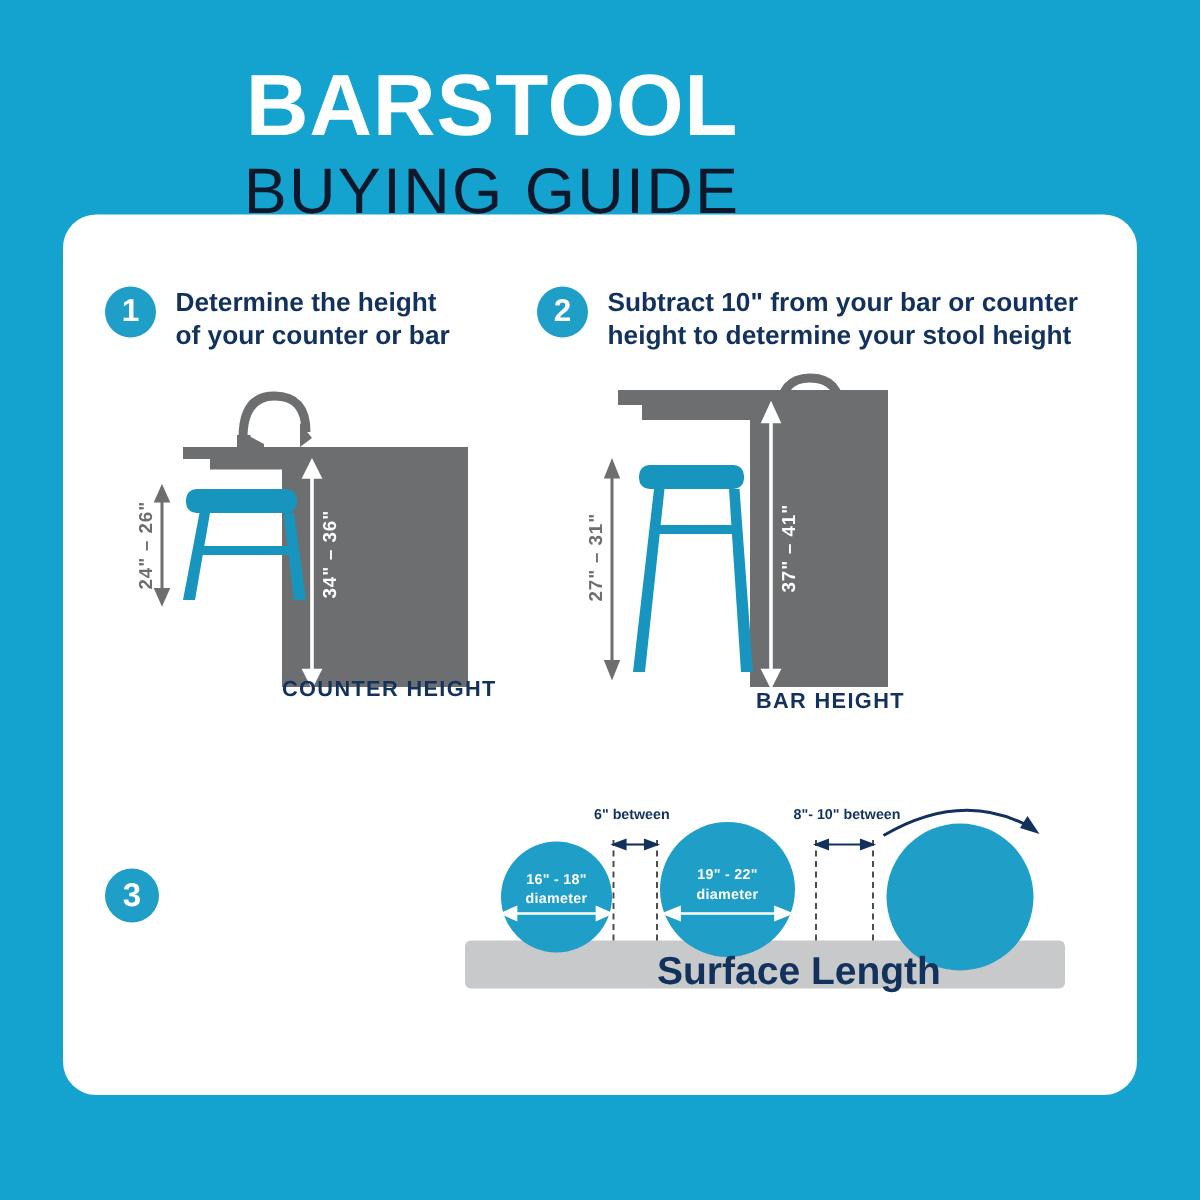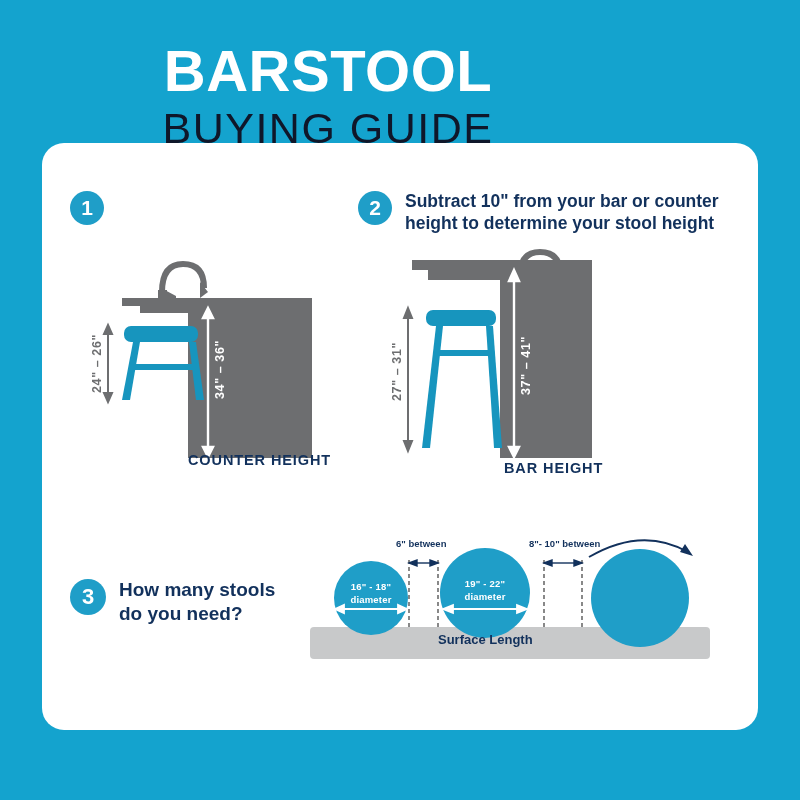--- a/index.html
+++ b/index.html
@@ -136,21 +136,21 @@
   .between-label {
     position: absolute;
     color: #12315c;
     font-size: 9.5px;
     font-weight: bold;
     white-space: nowrap;
   }
   .surface-label {
     position: absolute;
     color: #12315c;
-    font-size: 13px;
+    font-size: 26px;
     font-weight: bold;
     white-space: nowrap;
   }
   .swivel-text {
     position: absolute;
     color: #ffffff;
     text-align: center;
     font-size: 9.5px;
     font-weight: bold;
     line-height: 1.36;
@@ -164,20 +164,22 @@
 
   <div class="title-block">
     <span class="title-main">BARSTOOL</span>
     <span class="title-sub">BUYING GUIDE</span>
   </div>
 
   <div class="card"></div>
 
   <div class="step" id="step1">
     <div class="step-num">1</div>
+    <div class="step-text">Determine the height
+of your counter or bar</div>
   </div>
 
   <div class="step" id="step2">
     <div class="step-num">2</div>
     <div class="step-text">Subtract 10" from your bar or counter
 height to determine your stool height</div>
   </div>
 
   <div class="diagram" id="diagram-counter">
     <svg width="290" height="235" viewBox="0 0 290 235">
@@ -253,22 +255,20 @@
         <path d="M 16 203 L 20 193 L 12 193 Z"></path>
       </g>
     </svg>
     <span class="dim-label-vert dim-gray" style="left:-2px; top:94px;">27" – 31"</span>
     <span class="dim-label-vert dim-white" style="left:127px; top:88px;">37" – 41"</span>
     <span class="caption" style="left:112px; top:212px;">BAR HEIGHT</span>
   </div>
 
   <div class="step" id="step3">
     <div class="step-num">3</div>
-    <div class="step-text">How many stools
-do you need?</div>
   </div>
 
   <div class="diagram" id="diagram-spacing">
     <svg width="400" height="140" viewBox="0 0 400 140">
 
       <rect x="0" y="97" width="400" height="32" rx="4" fill="#c8c9ca"></rect>
 
       <circle cx="61" cy="68" r="37" fill="#1f9ec8"></circle>
 
       <g stroke="#ffffff" stroke-width="1.8" fill="#ffffff">

